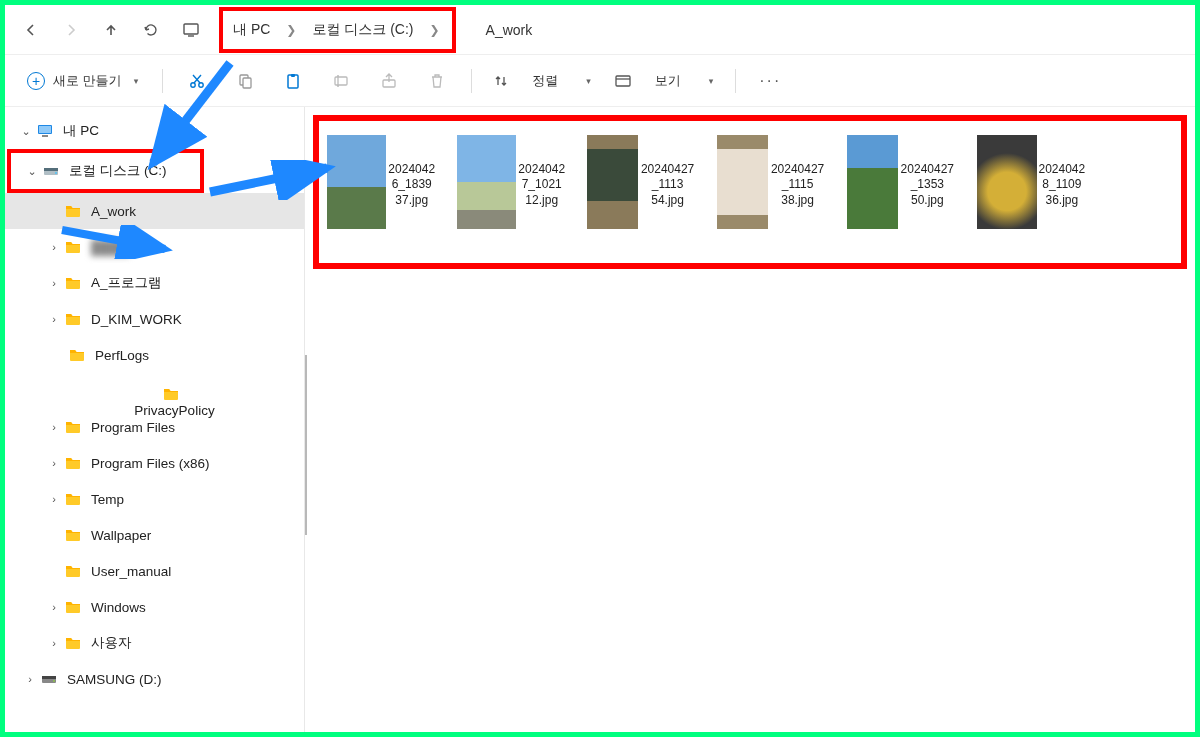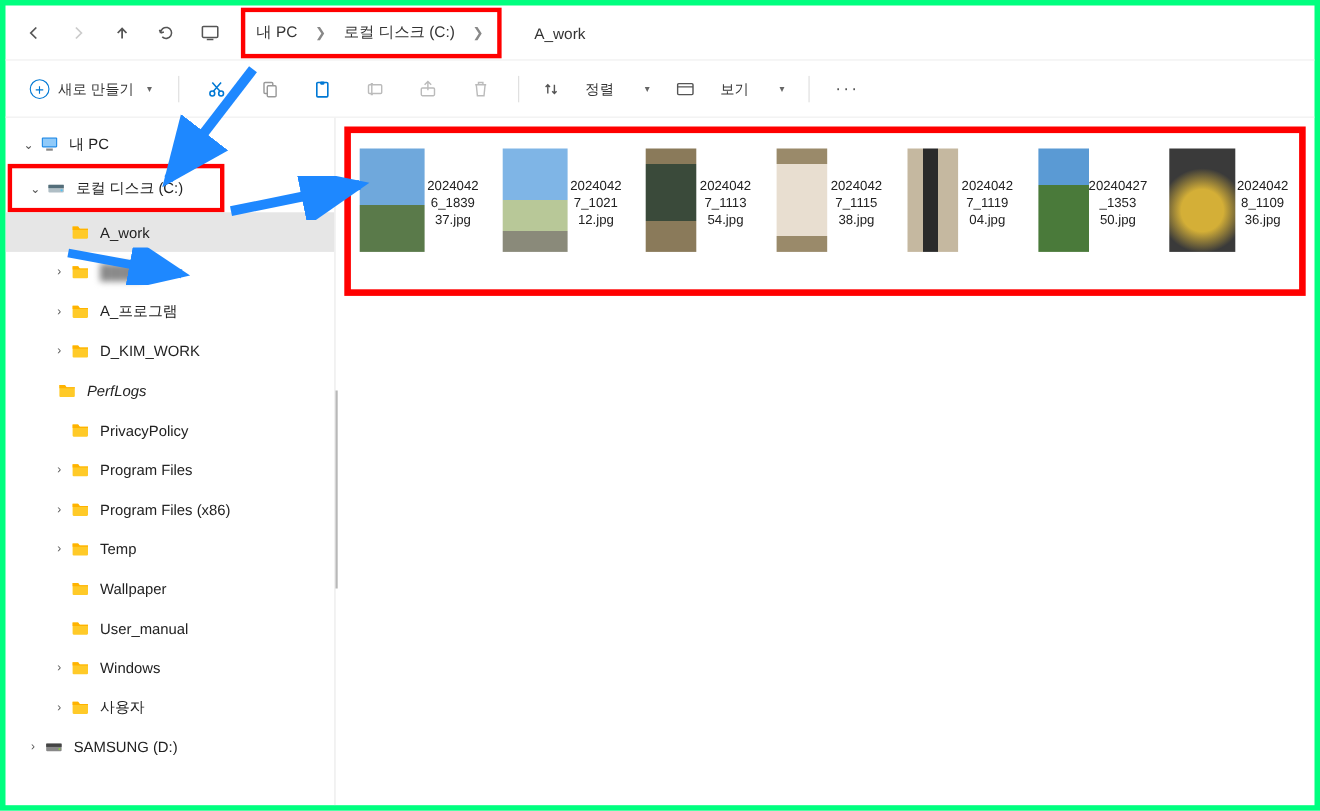--- a/index.html
+++ b/index.html
@@ -218,31 +218,31 @@
           <div class="tree-item" style="padding-left: 40px;">
             <span class="chev">›</span>
             <span class="tree-icon folder-icon">
               <svg viewBox="0 0 18 18">
                 <path d="M2 4 h5 l1.5 2 H16 v8 a1 1 0 0 1 -1 1 H3 a1 1 0 0 1 -1 -1 Z" fill="#ffca28"></path>
                 <path d="M2 4 h5 l1.5 2 H16 v1 H2 Z" fill="#ffb300"></path>
               </svg>
             </span>
             <span class="">D_KIM_WORK</span>
           </div>
-          <div class="tree-item" style="padding-left: 28px; font-style: italic;">
+          <div class="tree-item" style="padding-left: 44px;">
             <span class="chev blank">·</span>
             <span class="tree-icon folder-icon">
               <svg viewBox="0 0 18 18">
                 <path d="M2 4 h5 l1.5 2 H16 v8 a1 1 0 0 1 -1 1 H3 a1 1 0 0 1 -1 -1 Z" fill="#ffca28"></path>
                 <path d="M2 4 h5 l1.5 2 H16 v1 H2 Z" fill="#ffb300"></path>
               </svg>
             </span>
             <span class="">PerfLogs</span>
           </div>
-          <div class="tree-item" style="padding-left: 40px;">
+          <div class="tree-item" style="padding-left: 40px; flex-direction: column;">
             <span class="chev blank">·</span>
             <span class="tree-icon folder-icon">
               <svg viewBox="0 0 18 18">
                 <path d="M2 4 h5 l1.5 2 H16 v8 a1 1 0 0 1 -1 1 H3 a1 1 0 0 1 -1 -1 Z" fill="#ffca28"></path>
                 <path d="M2 4 h5 l1.5 2 H16 v1 H2 Z" fill="#ffb300"></path>
               </svg>
             </span>
             <span class="">PrivacyPolicy</span>
           </div>
           <div class="tree-item" style="padding-left: 40px;">
@@ -341,24 +341,20 @@
             <div class="thumb " style="background: linear-gradient(rgb(127, 181, 230) 0px, rgb(127, 181, 230) 50%, rgb(184, 200, 152) 50%, rgb(184, 200, 152) 80%, rgb(138, 138, 122) 80%, rgb(138, 138, 122) 100%);"></div>
             <div class="fname">20240427_1021<br>12.jpg</div>
           </div>
           <div class="file">
             <div class="thumb portrait" style="background: linear-gradient(rgb(138, 122, 90) 0px, rgb(138, 122, 90) 15%, rgb(58, 74, 58) 15%, rgb(58, 74, 58) 70%, rgb(138, 122, 90) 70%, rgb(138, 122, 90) 100%);"></div>
             <div class="fname">20240427_1113<br>54.jpg</div>
           </div>
           <div class="file">
             <div class="thumb portrait" style="background: linear-gradient(rgb(154, 138, 106) 0px, rgb(154, 138, 106) 15%, rgb(232, 222, 208) 15%, rgb(232, 222, 208) 85%, rgb(154, 138, 106) 85%, rgb(154, 138, 106) 100%);"></div>
             <div class="fname">20240427_1115<br>38.jpg</div>
-          </div>
-          <div class="file">
-            <div class="thumb portrait" style="background: linear-gradient(90deg, rgb(197, 184, 160) 0px, rgb(197, 184, 160) 30%, rgb(42, 42, 42) 30%, rgb(42, 42, 42) 60%, rgb(197, 184, 160) 60%, rgb(197, 184, 160) 100%);"></div>
-            <div class="fname">20240427_1119<br>04.jpg</div>
           </div>
           <div class="file">
             <div class="thumb portrait" style="background: linear-gradient(rgb(90, 154, 212) 0px, rgb(90, 154, 212) 35%, rgb(74, 122, 58) 35%, rgb(74, 122, 58) 100%);"></div>
             <div class="fname">20240427_1353<br>50.jpg</div>
           </div>
           <div class="file">
             <div class="thumb " style="background: radial-gradient(circle at 50% 60%, rgb(212, 175, 55) 0px, rgb(212, 175, 55) 30%, rgb(58, 58, 58) 60%, rgb(58, 58, 58) 100%);"></div>
             <div class="fname">20240428_1109<br>36.jpg</div>
           </div>
         </div>

